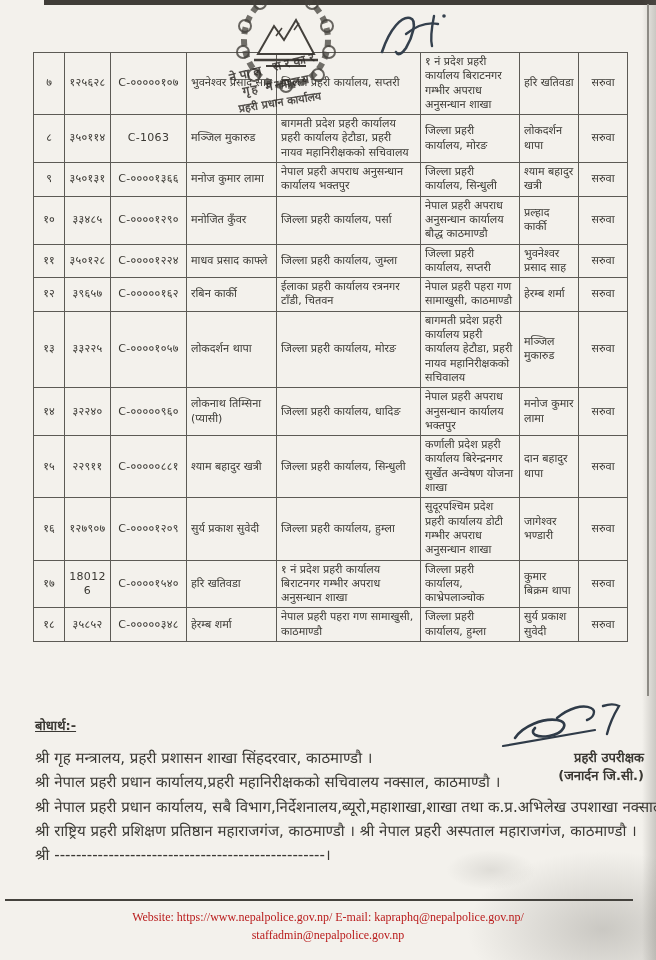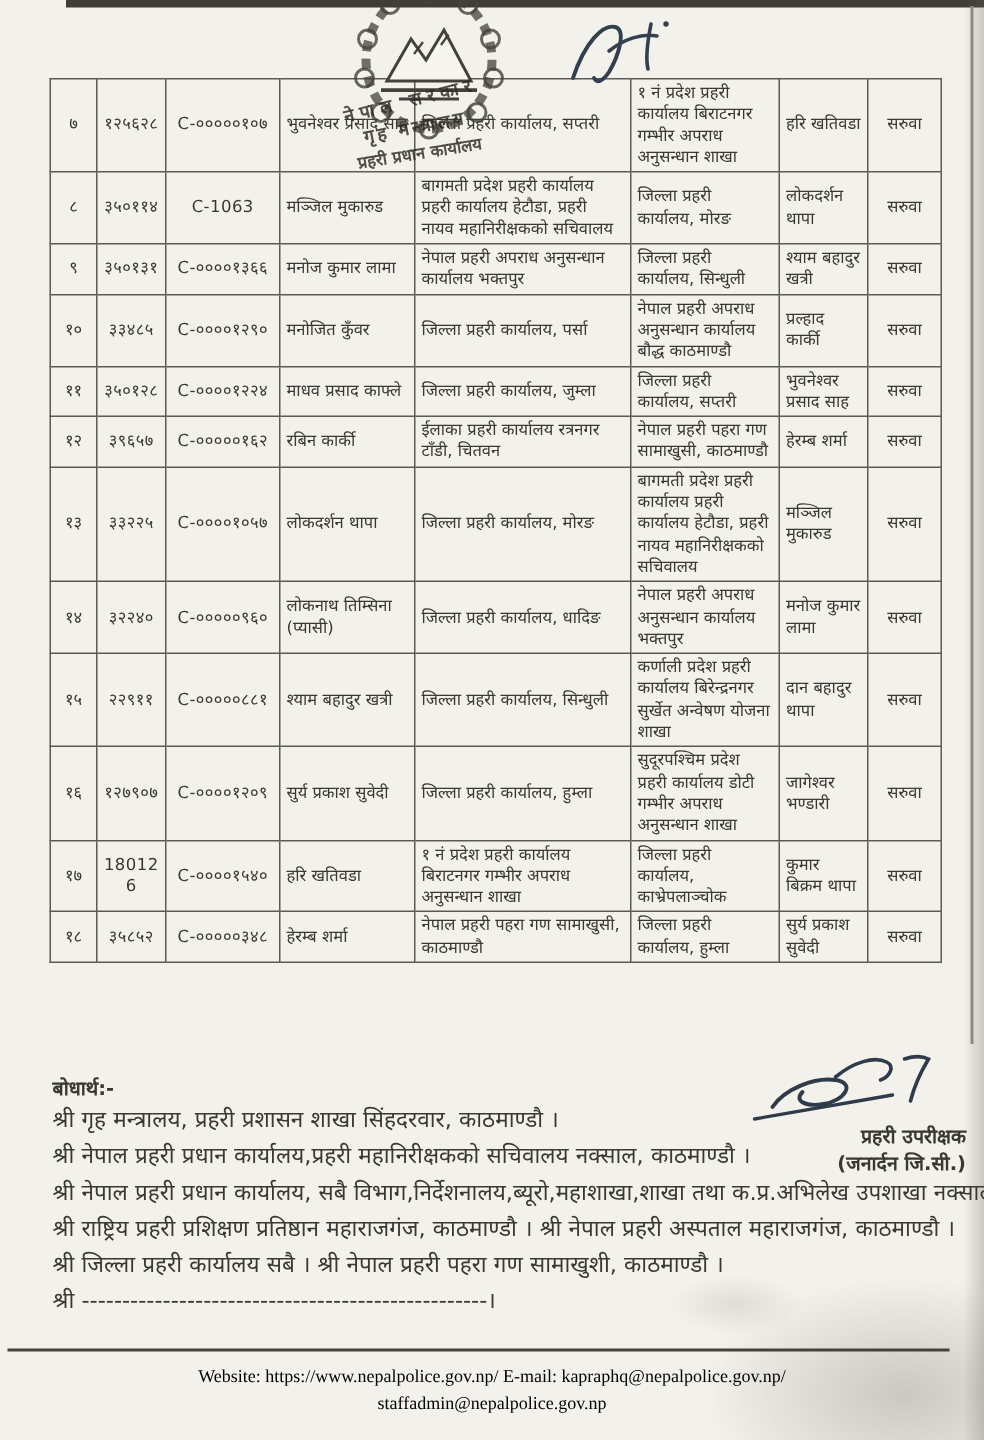--- a/index.html
+++ b/index.html
@@ -32,33 +32,33 @@
   .emblem{position:absolute;left:236px;top:-10px;width:100px;height:112px;}
   .stamp-line{position:absolute;font-weight:bold;color:rgba(45,42,38,.82);
     font-size:11px;white-space:nowrap;}
   .stamp-l1{left:228px;top:58px;transform:rotate(-14deg);font-size:12px;letter-spacing:4px;}
   .stamp-l2{left:242px;top:76px;transform:rotate(-11deg);font-size:12px;letter-spacing:2px;}
   .stamp-l3{left:238px;top:94px;transform:rotate(-9deg);}
   .topsign{position:absolute;left:372px;top:8px;width:100px;height:56px;}
 
   
   .bodhartha{position:absolute;left:35px;top:716px;width:480px;}
-  .bodhartha-heading{font-weight:bold;font-size:13px;margin-bottom:0;}
+  .bodhartha-heading{font-weight:bold;text-decoration:underline;font-size:13px;margin-bottom:12px;}
   .bodhartha-line{font-size:15px;line-height:1.62;white-space:nowrap;}
 
   
   .signblock{position:absolute;right:12px;top:700px;width:160px;text-align:right;}
   .signscribble{display:block;margin:0 auto;}
   .sign-title{font-weight:bold;font-size:13px;margin-top:-4px;}
   .sign-name{font-weight:bold;font-size:13px;margin-top:0;}
 
   
   .bottom-rule{position:absolute;left:5px;top:899px;width:628px;border-top:2.5px solid #44423d;}
   .contact{position:absolute;left:0;top:908px;width:656px;text-align:center;
-    font-family:"Liberation Serif","DejaVu Serif",serif;font-size:12px;line-height:1.5;color:#000000;}
+    font-family:"Liberation Serif","DejaVu Serif",serif;font-size:12px;line-height:1.5;color:#b91c1c;}
 </style>
 </head>
 <body>
 
 <div class="page">
 
   <div class="top-strip"></div>
   <div class="right-shade"></div>
   <div class="edge-line"></div>
   <div class="smudge"></div>
@@ -246,21 +246,20 @@
     <div>
     <div class="bodhartha-line">श्री गृह मन्त्रालय, प्रहरी प्रशासन शाखा सिंहदरवार, काठमाण्डौ ।</div>
 
     <div class="bodhartha-line">श्री नेपाल प्रहरी प्रधान कार्यालय,प्रहरी महानिरीक्षकको सचिवालय नक्साल, काठमाण्डौ ।</div>
 
     <div class="bodhartha-line">श्री नेपाल प्रहरी प्रधान कार्यालय, सबै विभाग,निर्देशनालय,ब्यूरो,महाशाखा,शाखा तथा क.प्र.अभिलेख उपशाखा नक्साल, काठमाण्डौ ।</div>
 
     <div class="bodhartha-line">श्री राष्ट्रिय प्रहरी प्रशिक्षण प्रतिष्ठान महाराजगंज, काठमाण्डौ । श्री नेपाल प्रहरी अस्पताल महाराजगंज, काठमाण्डौ ।</div>
 
 
-    <div class="bodhartha-line">श्री  जिल्ला प्रहरी कार्यालय सबै । श्री नेपाल प्रहरी पहरा गण सामाखुशी, काठमाण्डौ ।</div>
 
     <div class="bodhartha-line">श्री --------------------------------------------------।</div>
 
   </div>
   </div>
 
   <div class="signblock">
     <svg class="signscribble" width="130" height="52" viewBox="0 0 130 52">
       <path d="M16 38 C24 26 44 18 58 20 C72 22 64 34 50 36 C38 38 30 34 36 28" fill="none" stroke="#2f3b48" stroke-width="2.6" stroke-linecap="round"></path>
       <path d="M58 18 C70 8 84 4 92 8 C98 11 94 18 88 20" fill="none" stroke="#2f3b48" stroke-width="2.4" stroke-linecap="round"></path>

